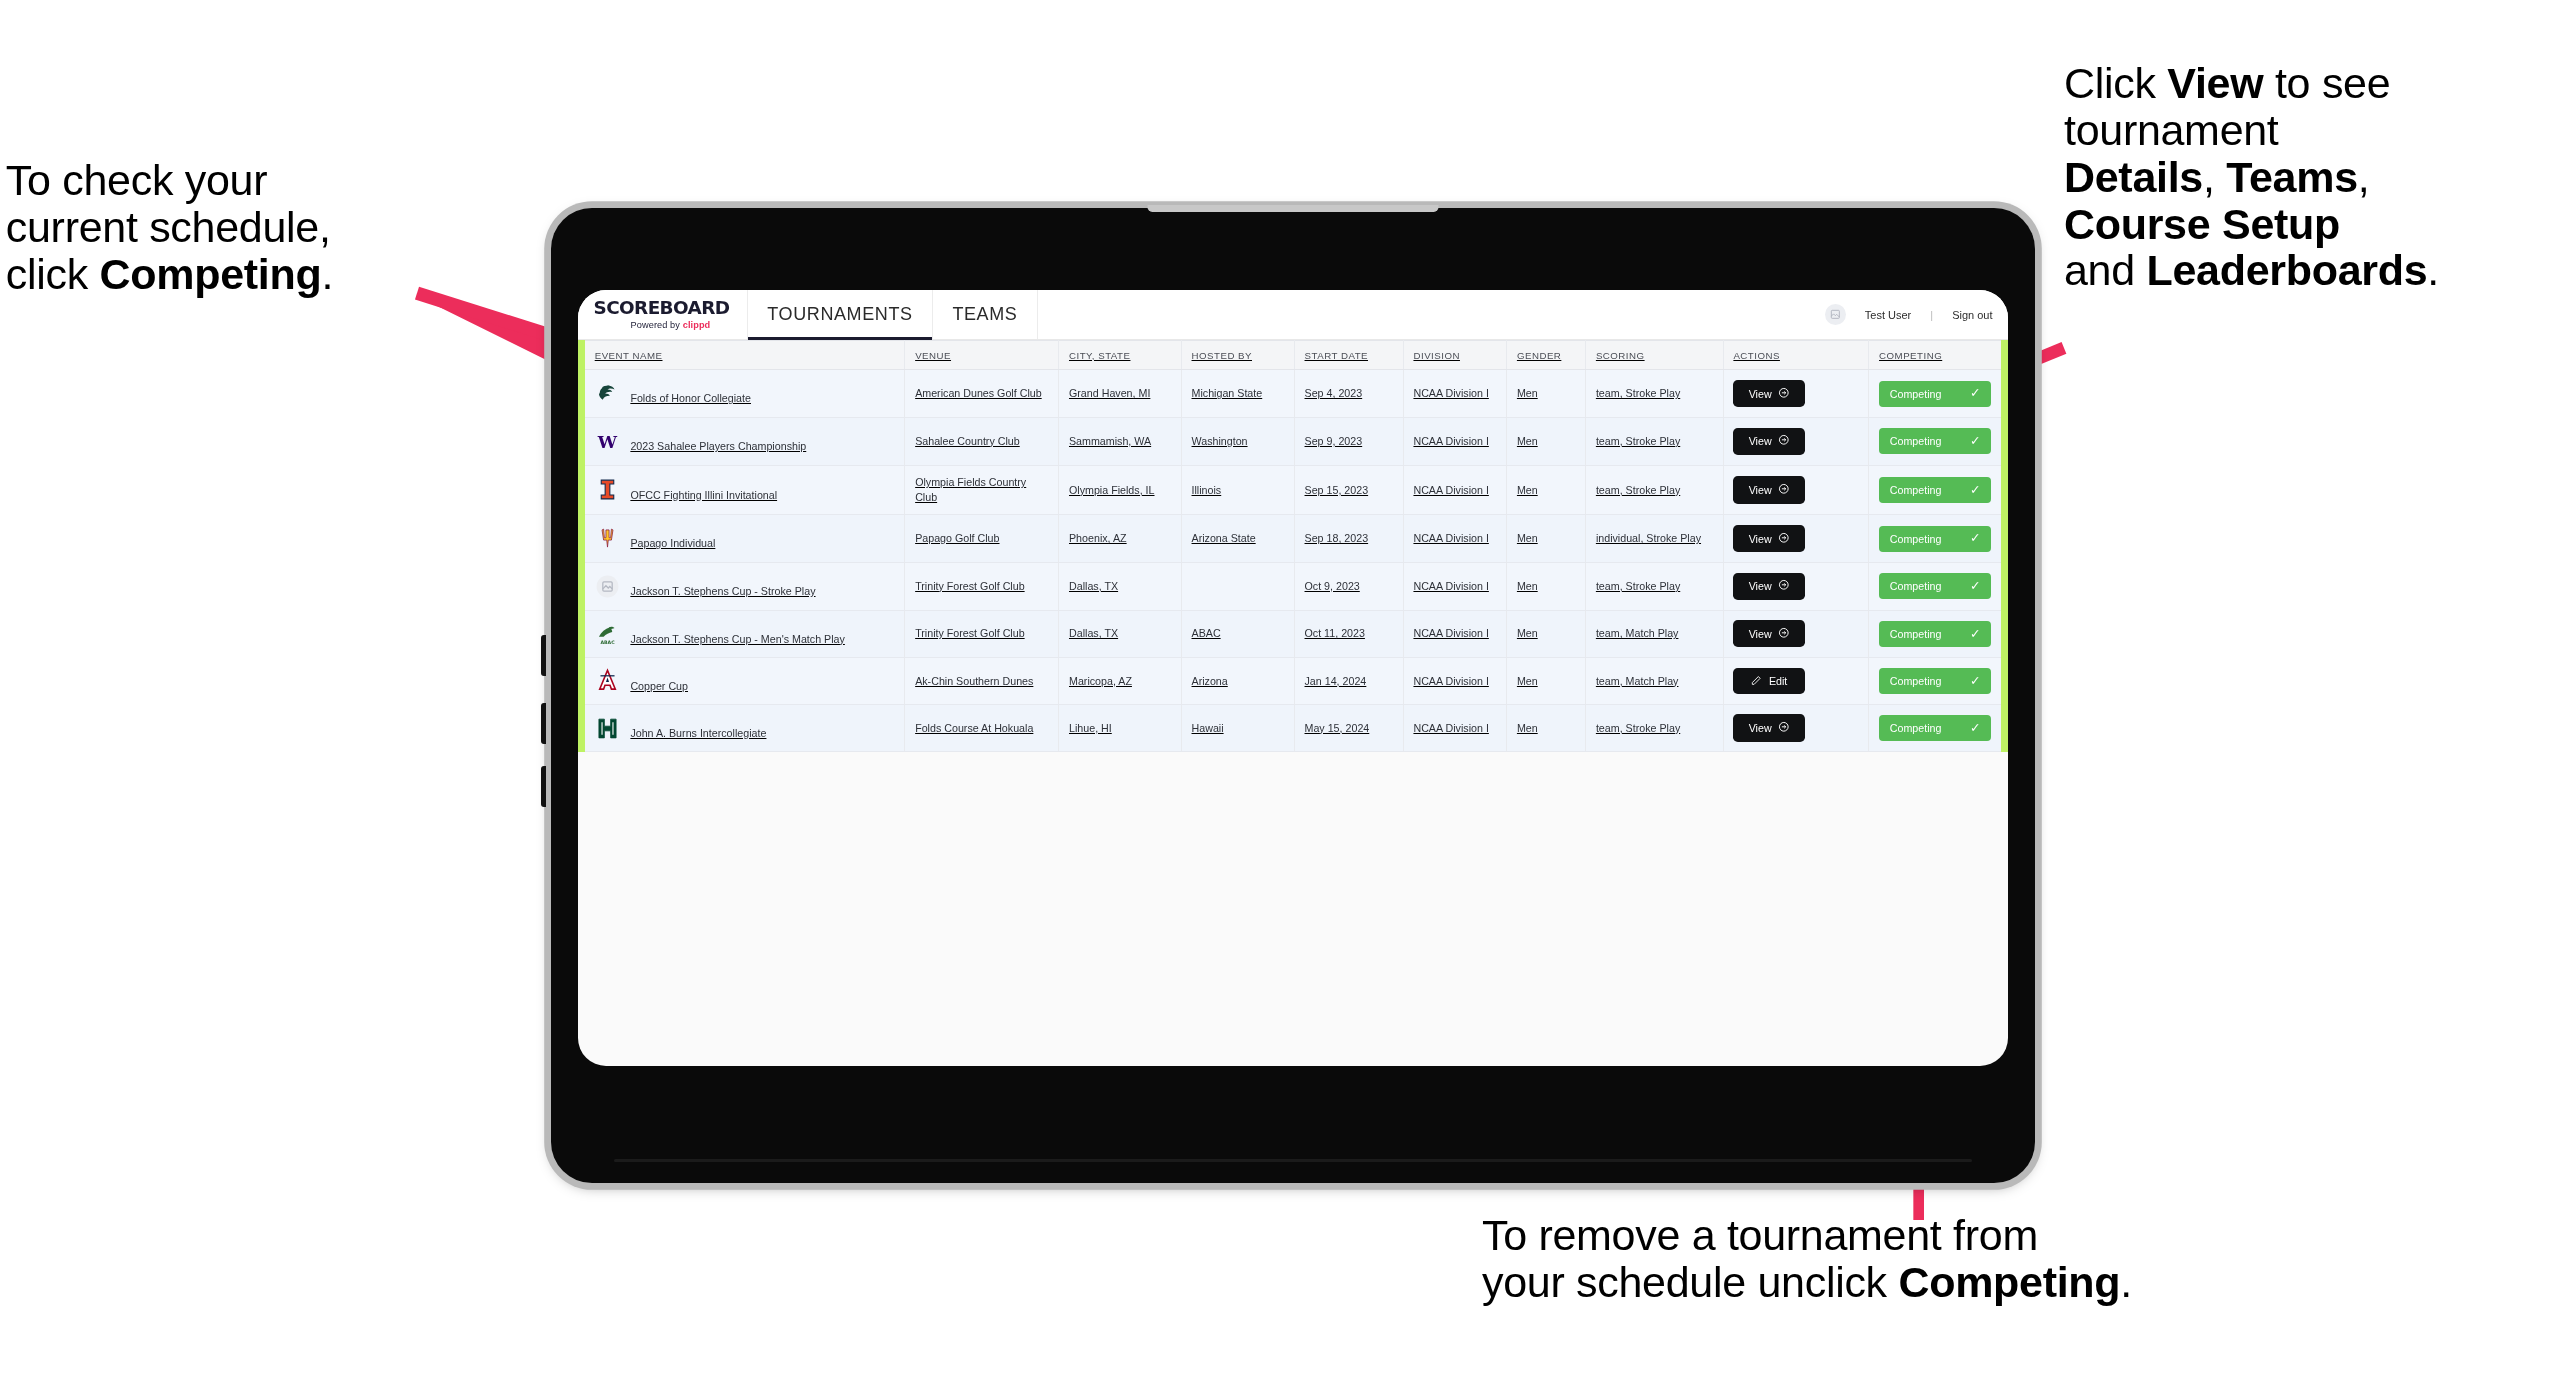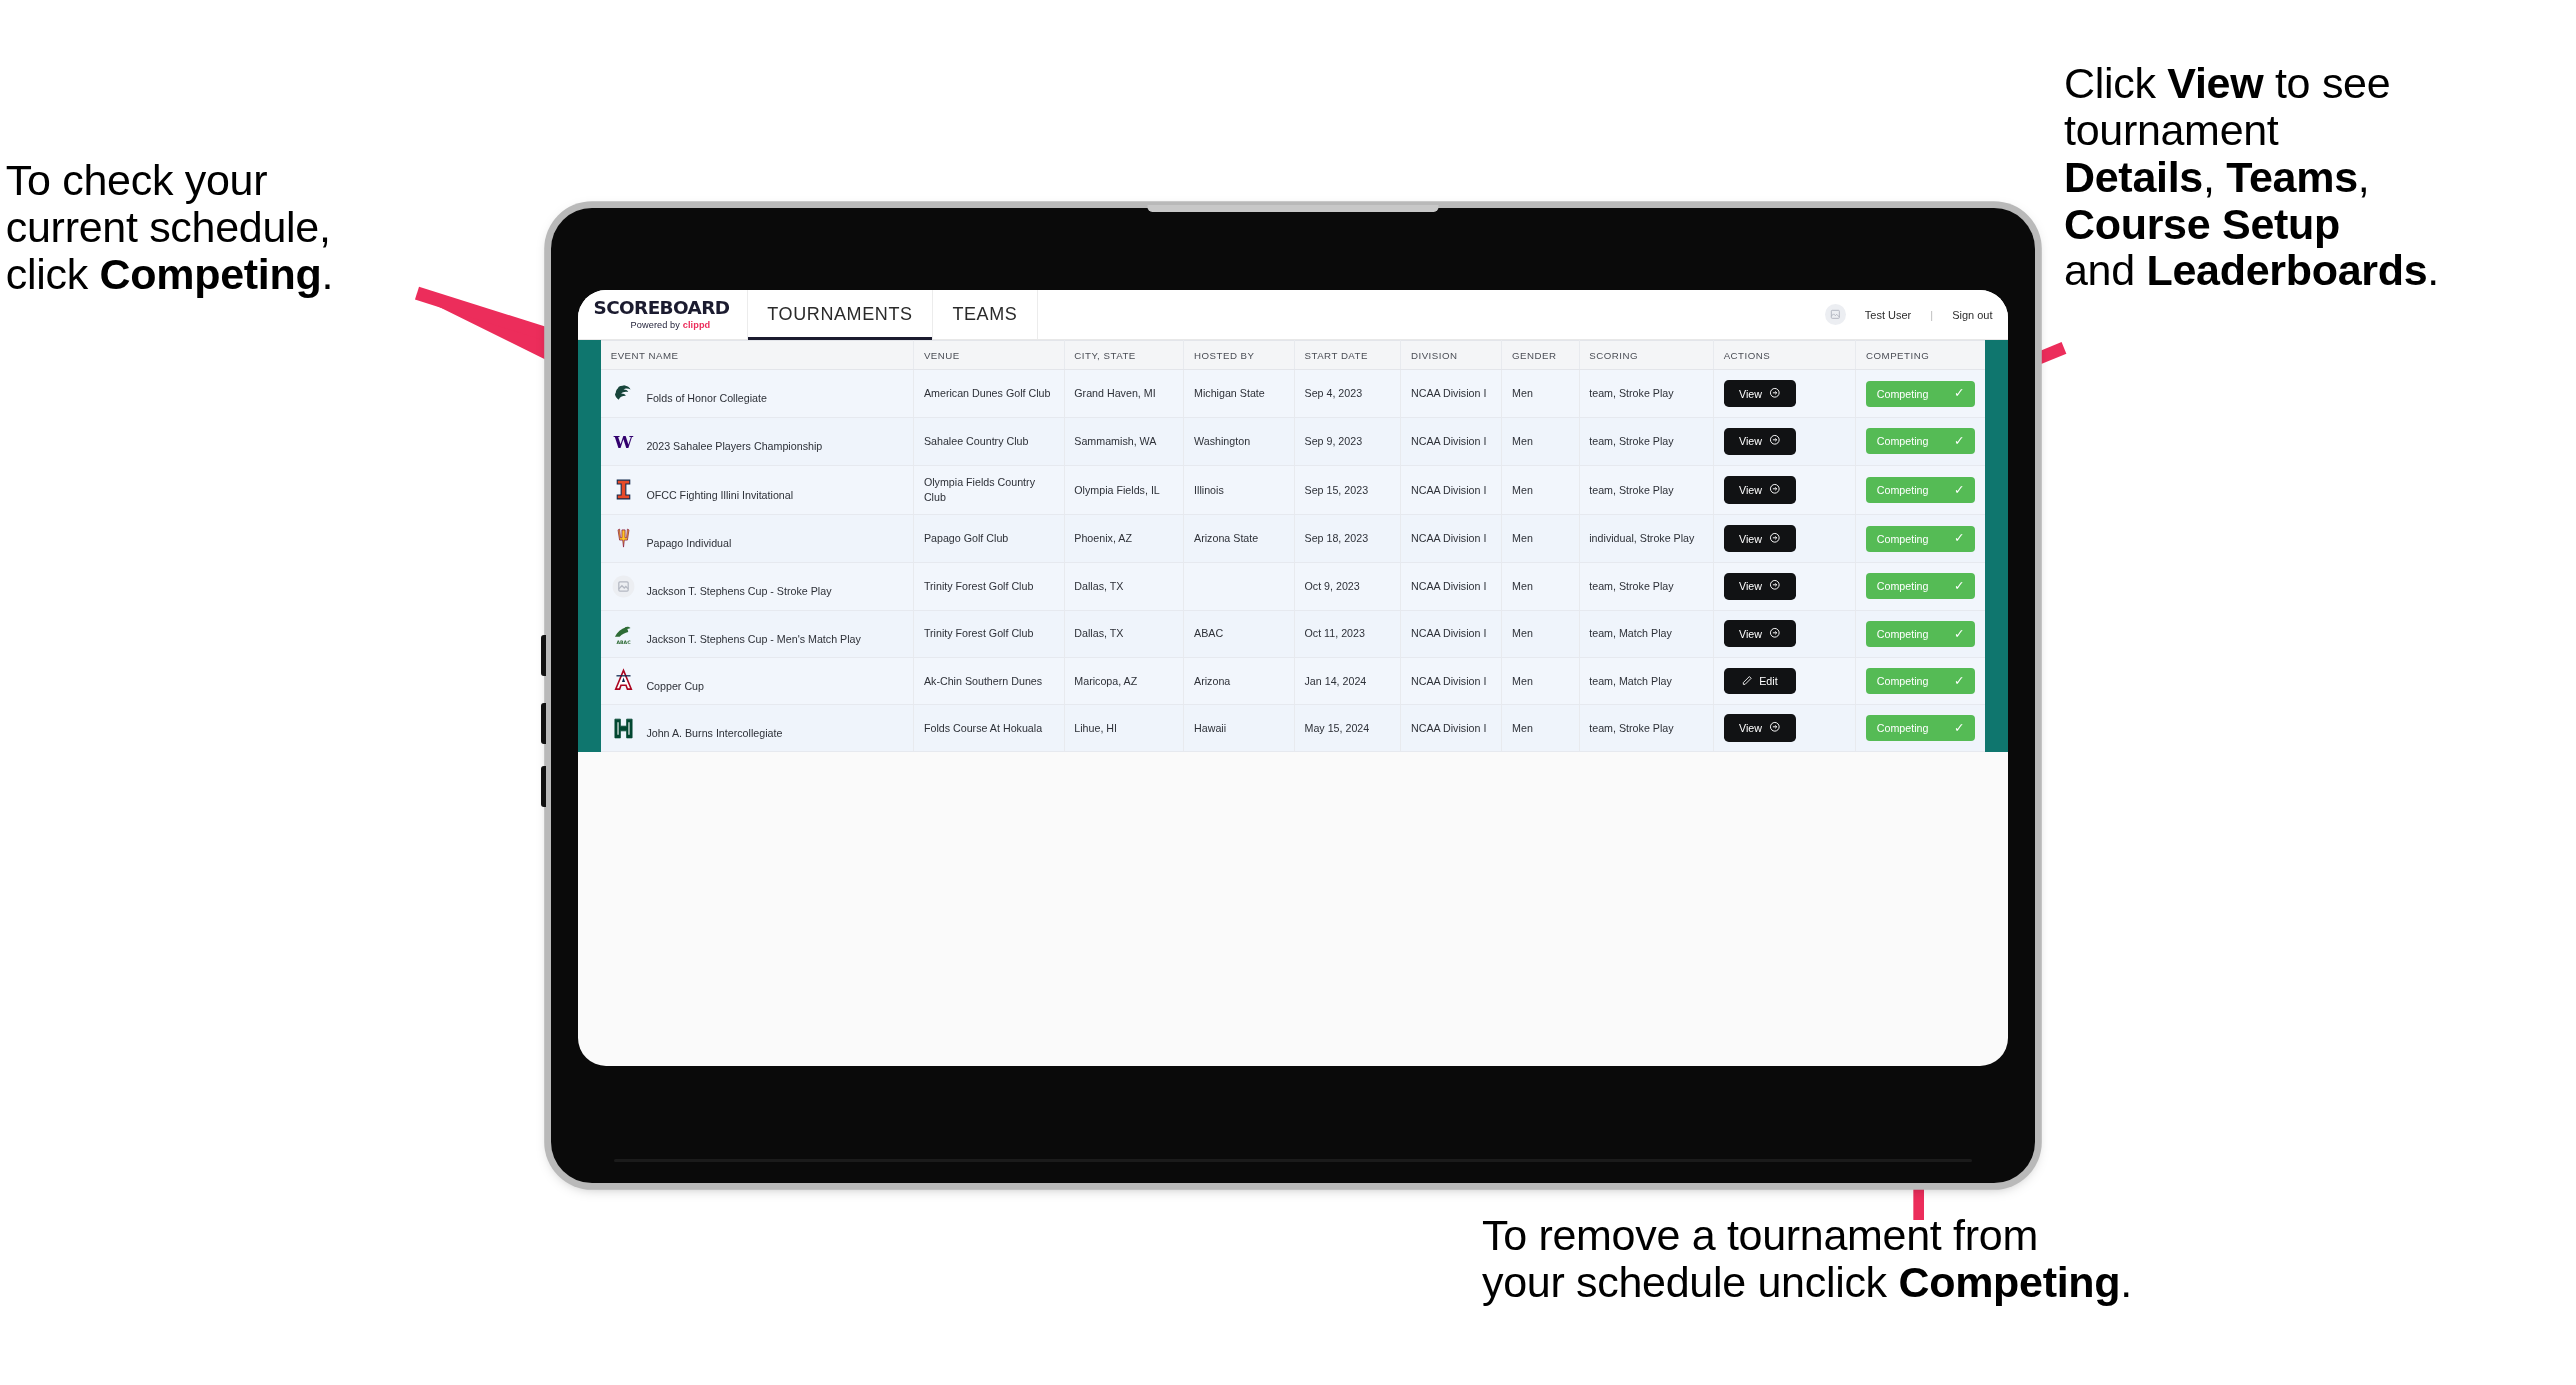--- a/index.html
+++ b/index.html
@@ -120,21 +120,21 @@
     line-height: 1;
   }
   .seg-btn.active { background: #ffffff; border-color: #111; font-weight: 400; }
   #create-btn {
     display: inline-flex; align-items: center; gap: 6.8px;
     background: #ec2d5b; color: #fff; font-size: 12px;
     padding: 7.8px 16.5px; border-radius: 4.8px; border: none; cursor: pointer;
   }
 
   
-  #table-wrap { background: #0f766e; padding: 0 23px; }
+  #table-wrap { background: #bef264; padding: 0 7px; text-decoration: underline; }
   table { width: 100%; border-collapse: collapse; table-layout: fixed; }
   thead th {
     background: #f4f5f7; color: #4a4d55;
     font-size: 9.7px; font-weight: 400; letter-spacing: 0.5px;
     text-align: left; padding: 8.7px 9.7px;
     border-top: 1px solid #e3e5ea; border-bottom: 1px solid #e3e5ea;
     border-right: 1px solid #e8eaee;
   }
   thead th:last-child { border-right: none; }
   tbody td {

